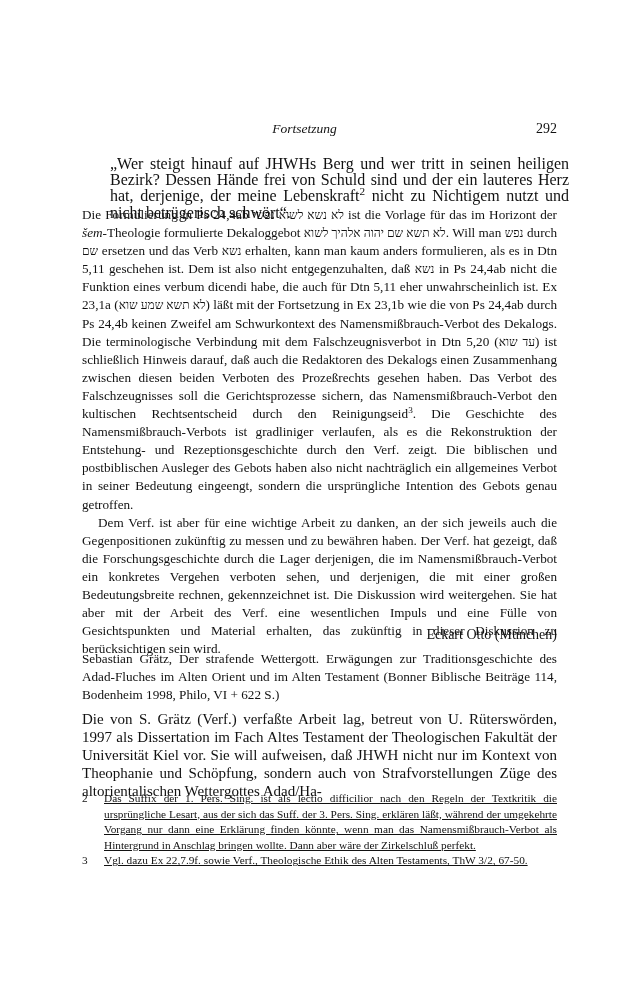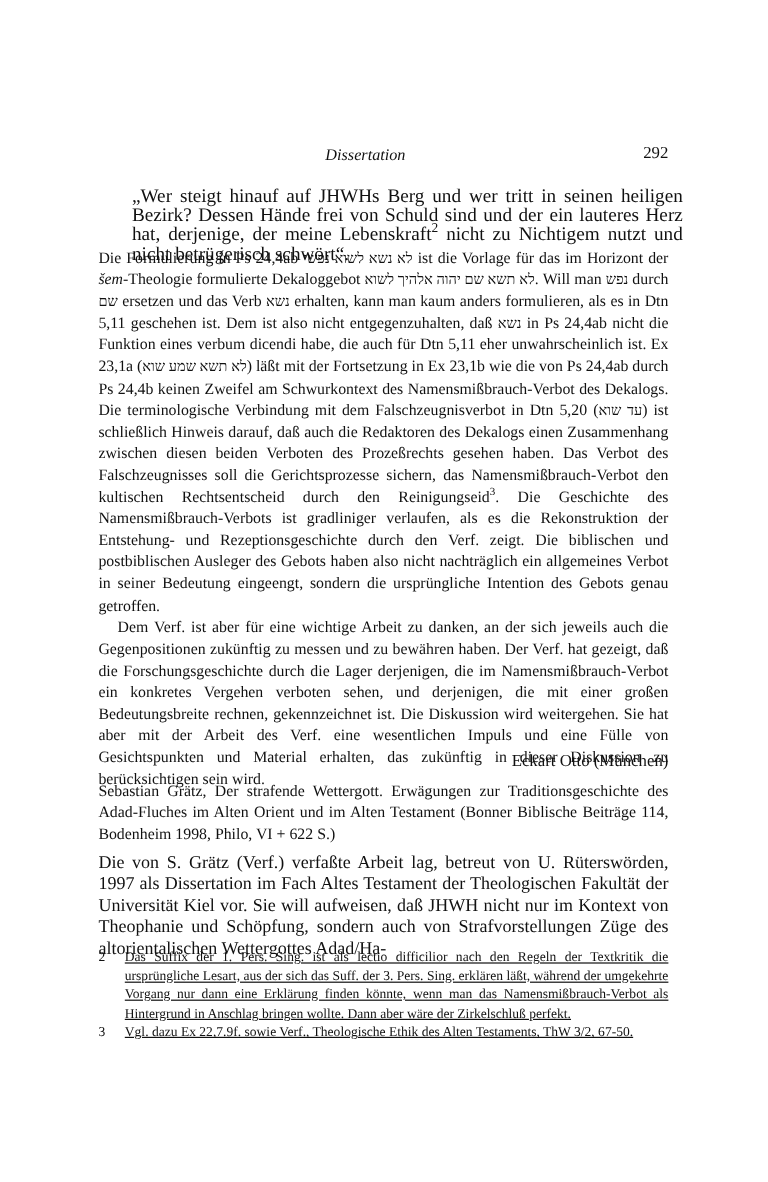--- a/index.html
+++ b/index.html
@@ -121,21 +121,21 @@
       line-height: 0;
     }
     .it { font-style: italic; }
   </style>
 </head>
 <body>
 
 <div class="page">
 
   <div class="running-head">
-    <span class="running-title">Dissertation</span>
+    <span class="running-title">Fortsetzung</span>
     <span class="page-number">292</span>
   </div>
 
   <div class="quote"><span>„Wer steigt hinauf auf JHWHs Berg und wer tritt in seinen heiligen Bezirk? Dessen Hände frei von Schuld sind und der ein lauteres Herz hat, derjenige, der meine Lebenskraft</span><sup>2</sup><span> nicht zu Nichtigem nutzt und nicht betrügerisch schwört“.</span></div>
 
   <div class="body-block para1">
     <p><span>Die Formulierung in Ps 24,4ab </span><span class="heb" dir="rtl">לא נשא לשוא נפשי</span><span> ist die Vorlage für das im Horizont der </span><span class="it">šem</span><span>-Theologie formulierte Dekaloggebot </span><span class="heb" dir="rtl">לא תשא שם יהוה אלהיך לשוא</span><span>. Will man </span><span class="heb" dir="rtl">נפש</span><span> durch </span><span class="heb" dir="rtl">שם</span><span> ersetzen und das Verb </span><span class="heb" dir="rtl">נשא</span><span> erhalten, kann man kaum anders formulieren, als es in Dtn 5,11 geschehen ist. Dem ist also nicht entgegenzuhalten, daß </span><span class="heb" dir="rtl">נשא</span><span> in Ps 24,4ab  nicht die Funktion eines verbum dicendi habe, die auch für Dtn 5,11 eher unwahrscheinlich ist. Ex 23,1a (</span><span class="heb" dir="rtl">לא תשא שמע שוא</span><span>) läßt mit der Fortsetzung in Ex 23,1b wie die von Ps 24,4ab  durch Ps 24,4b keinen Zweifel am Schwurkontext des Namensmißbrauch-Verbot des Dekalogs. Die terminologische Verbindung mit dem Falschzeugnisverbot in Dtn 5,20 (</span><span class="heb" dir="rtl">עד שוא</span><span>) ist schließlich Hinweis darauf, daß auch die Redaktoren des Dekalogs einen Zusammenhang zwischen diesen beiden Verboten des Prozeßrechts gesehen haben. Das Verbot des Falschzeugnisses soll die Gerichtsprozesse sichern, das Namensmißbrauch-Verbot den kultischen Rechtsentscheid durch den Reinigungseid</span><sup>3</sup><span>. Die Geschichte des Namensmißbrauch-Verbots ist gradliniger verlaufen, als es die Rekonstruktion der Entstehung- und Rezeptionsgeschichte durch den Verf. zeigt. Die biblischen und postbiblischen Ausleger des Gebots haben also nicht nachträglich ein allgemeines Verbot in seiner Bedeutung eingeengt, sondern die ursprüngliche Intention des Gebots genau getroffen.</span></p>
     <p class="indent">Dem Verf. ist aber für eine wichtige Arbeit zu danken, an der sich jeweils auch die Gegenpositionen zukünftig zu messen und zu bewähren haben. Der Verf. hat gezeigt, daß die Forschungsgeschichte durch die Lager derjenigen, die im Namensmißbrauch-Verbot ein konkretes Vergehen verboten sehen, und derjenigen, die mit einer großen Bedeutungsbreite rechnen, gekennzeichnet ist. Die Diskussion wird weitergehen. Sie hat aber mit der Arbeit des Verf. eine wesentlichen Impuls und eine Fülle von Gesichtspunkten und Material erhalten, das zukünftig in dieser Diskussion zu berücksichtigen sein wird.</p>
   </div>
 

